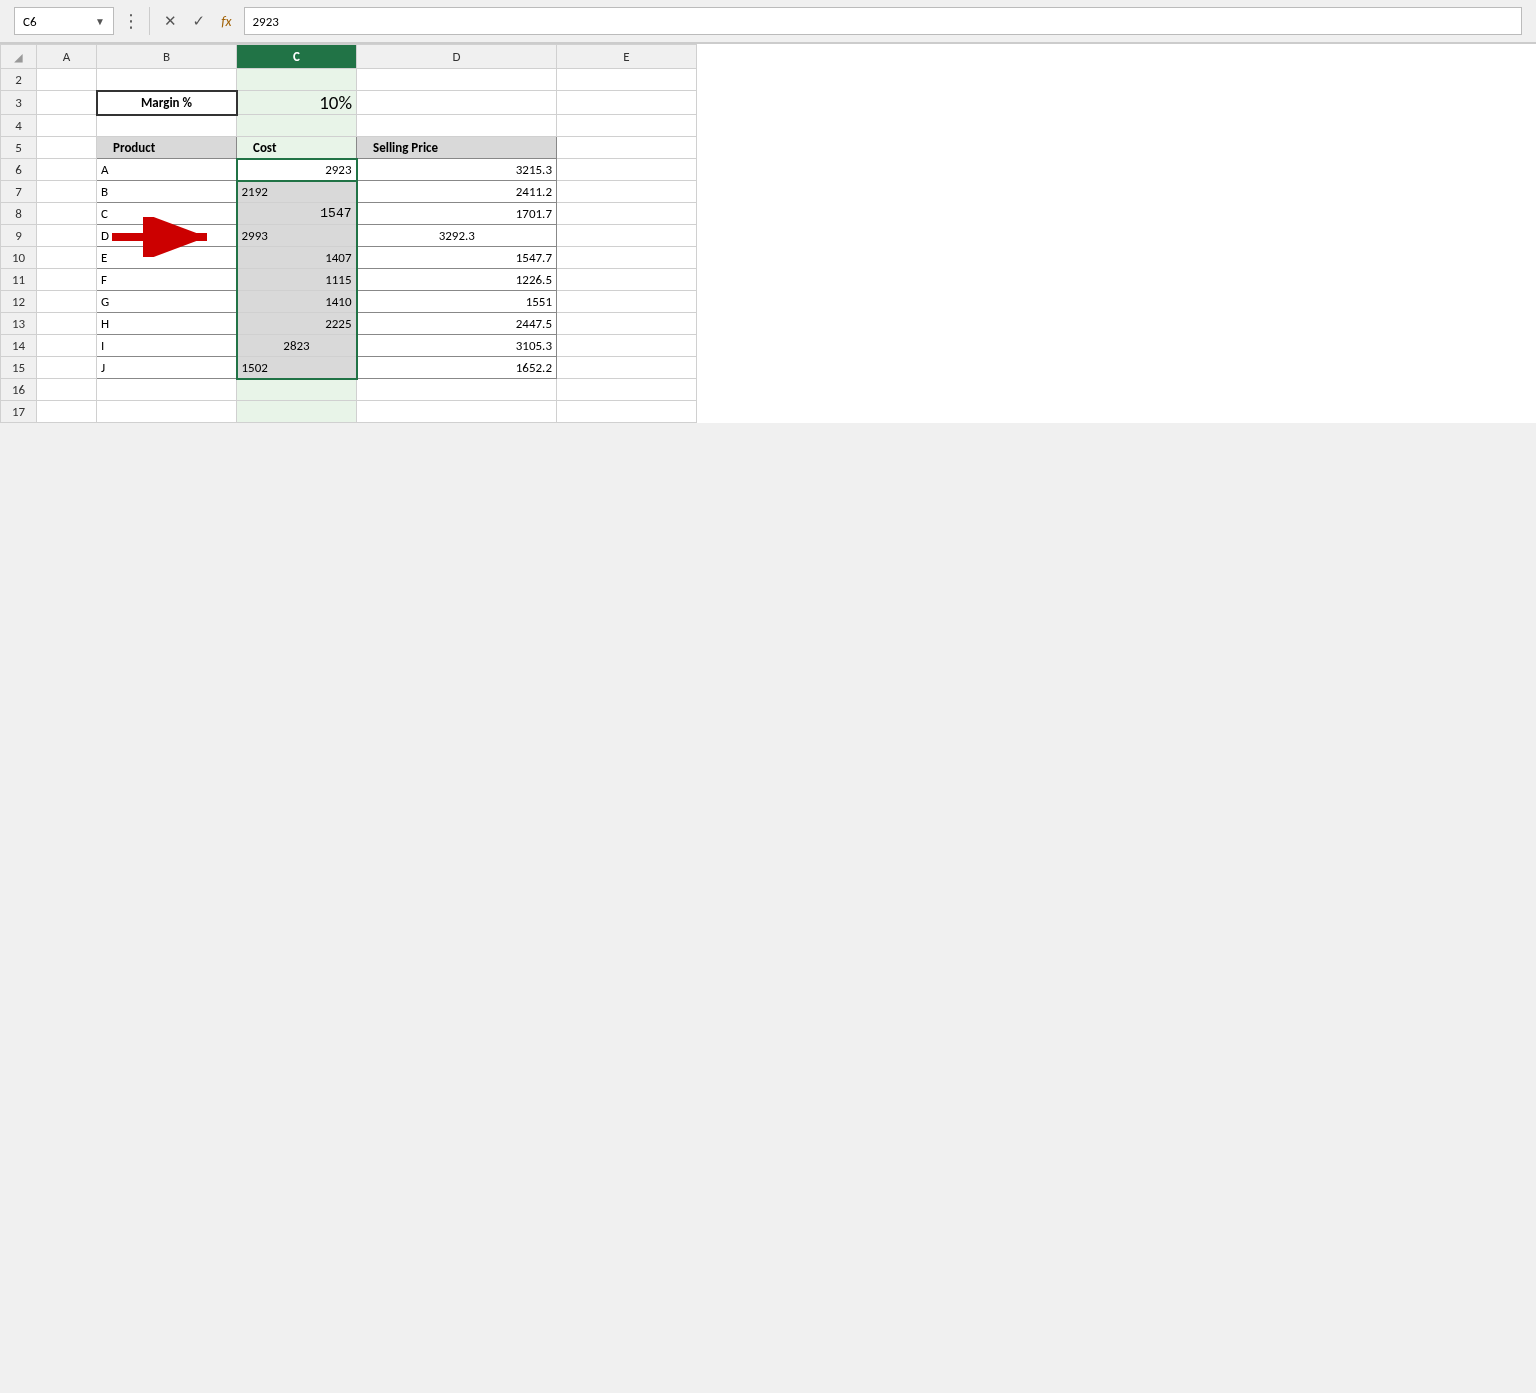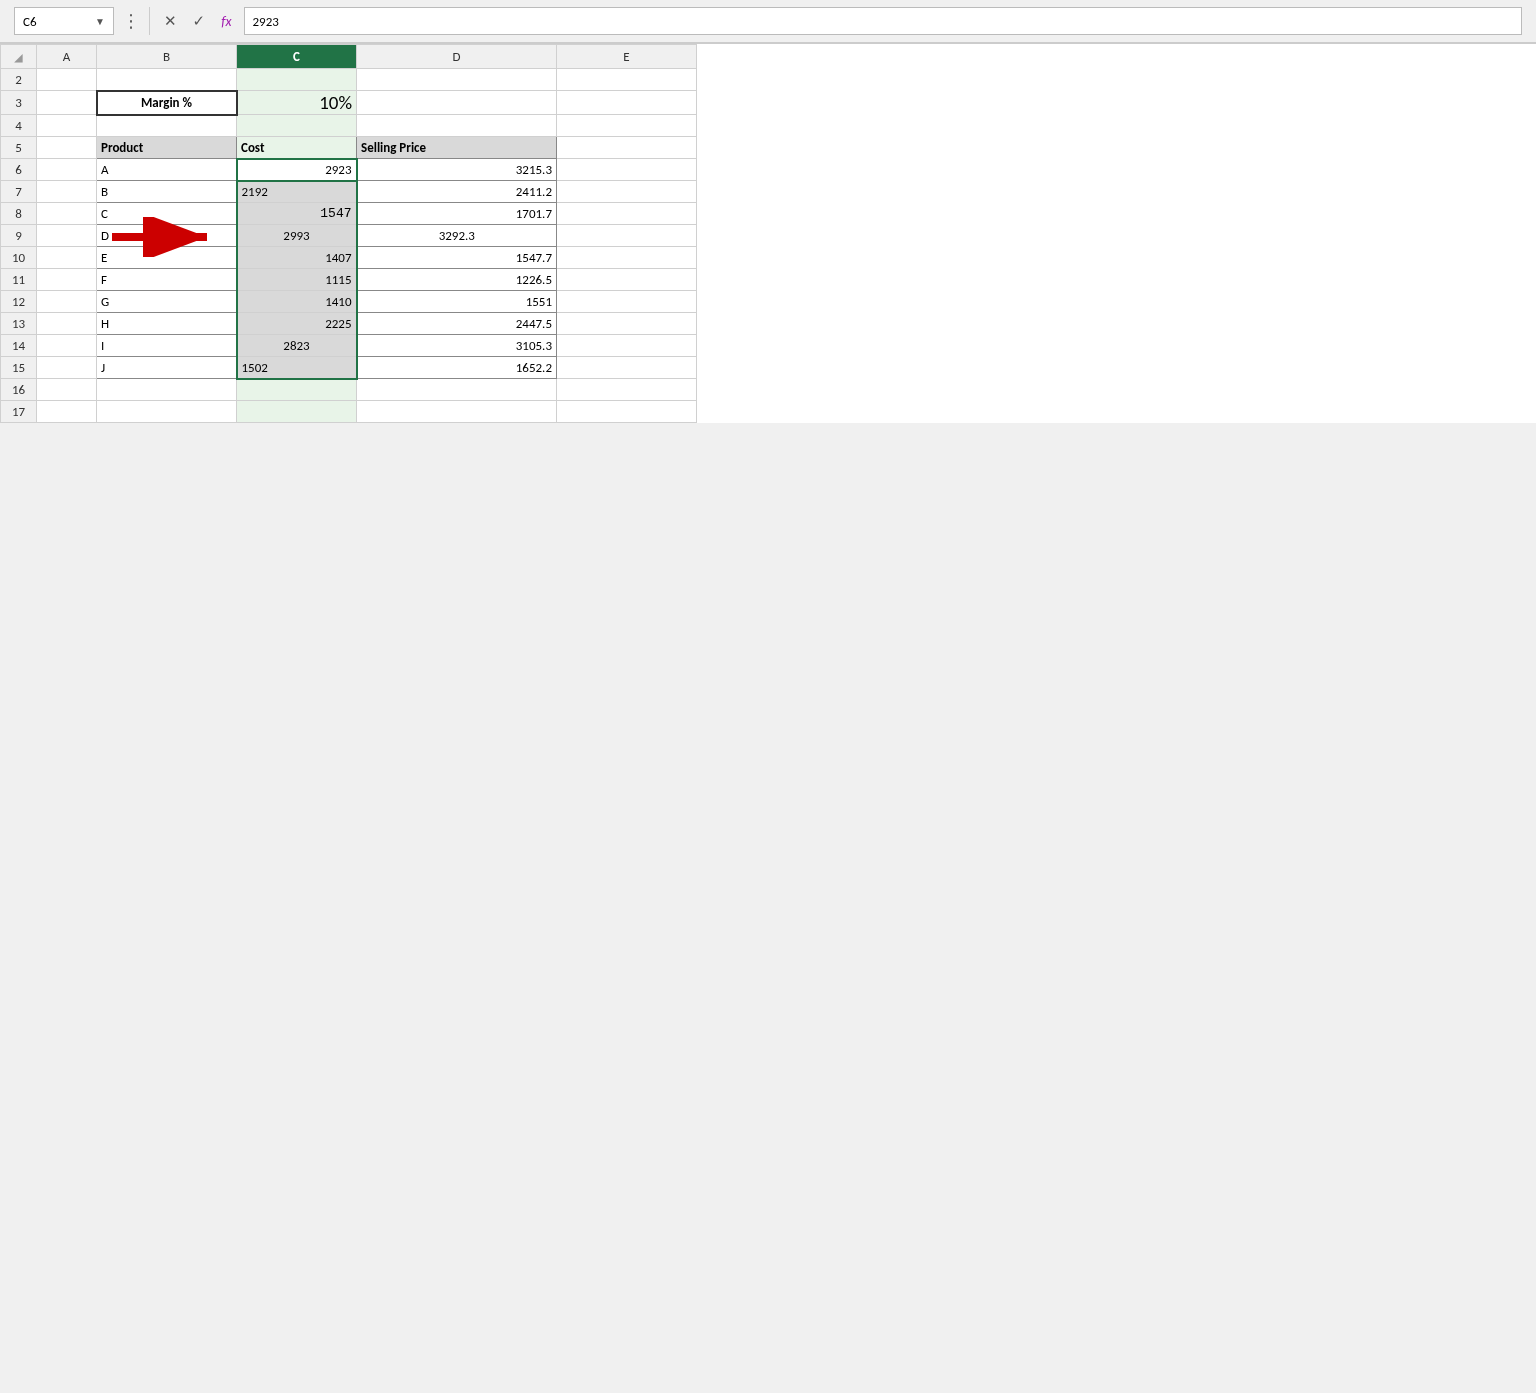--- a/index.html
+++ b/index.html
@@ -40,21 +40,21 @@
       color: #555;
       font-size: 15px;
     }
     .formula-icon {
       cursor: pointer;
       padding: 2px 4px;
     }
     .fx-text {
       font-style: italic;
       font-size: 14px;
-      color: #a21caf;
+      color: #a16207;
     }
     .formula-value-box {
       flex: 1;
       background: #fff;
       border: 1px solid #bbb;
       height: 28px;
       padding: 3px 8px;
       font-size: 13px;
       display: flex;
       align-items: center;
@@ -134,21 +134,21 @@
       background: #f0f0f0;
       border: 1px solid #d0d0d0;
       width: 36px;
     }
 
     
     .header-cell {
       background: #d9d9d9;
       font-weight: bold;
       border: 1px solid #888;
-      padding: 2px 4px;
+      padding: 2px 16px;
       vertical-align: middle;
       font-size: 13px;
     }
 
     
     .margin-label-cell {
       border: 2px solid #333;
       font-weight: bold;
       background: #fff;
       text-align: center;
@@ -291,21 +291,21 @@
           <td class="row-num">9</td>
           <td class="cell"></td>
           <td class="cell" style="border: 1px solid rgb(136, 136, 136); position: relative; overflow: visible;"><span style="display: inline-block; position: relative; z-index: 2;">D</span><svg width="120" height="40" style="position: absolute; left: 10px; top: -8px; z-index: 10; pointer-events: none;">
       <defs>
         <marker id="arrowhead" markerWidth="8" markerHeight="6" refX="8" refY="3" orient="auto">
           <polygon points="0 0, 8 3, 0 6" fill="#cc0000"></polygon>
         </marker>
       </defs>
       <line x1="5" y1="20" x2="100" y2="20" stroke="#cc0000" stroke-width="8" marker-end="url(#arrowhead)"></line>
     </svg></td>
-          <td class="cell col-c-data" style="text-align: center; border-left: 2px solid rgb(33, 115, 70); border-right: 2px solid rgb(33, 115, 70);">2993</td>
+          <td class="cell col-c-data" style="text-align: left; border-left: 2px solid rgb(33, 115, 70); border-right: 2px solid rgb(33, 115, 70);">2993</td>
           <td class="cell" style="text-align: center; border: 1px solid rgb(136, 136, 136);">3292.3</td>
           <td class="cell"></td>
         </tr>
         <tr>
           <td class="row-num">10</td>
           <td class="cell"></td>
           <td class="cell" style="border: 1px solid rgb(136, 136, 136); position: relative;">E</td>
           <td class="cell col-c-data" style="text-align: right; border-left: 2px solid rgb(33, 115, 70); border-right: 2px solid rgb(33, 115, 70);">1407</td>
           <td class="cell" style="text-align: right; border: 1px solid rgb(136, 136, 136);">1547.7</td>
           <td class="cell"></td>

